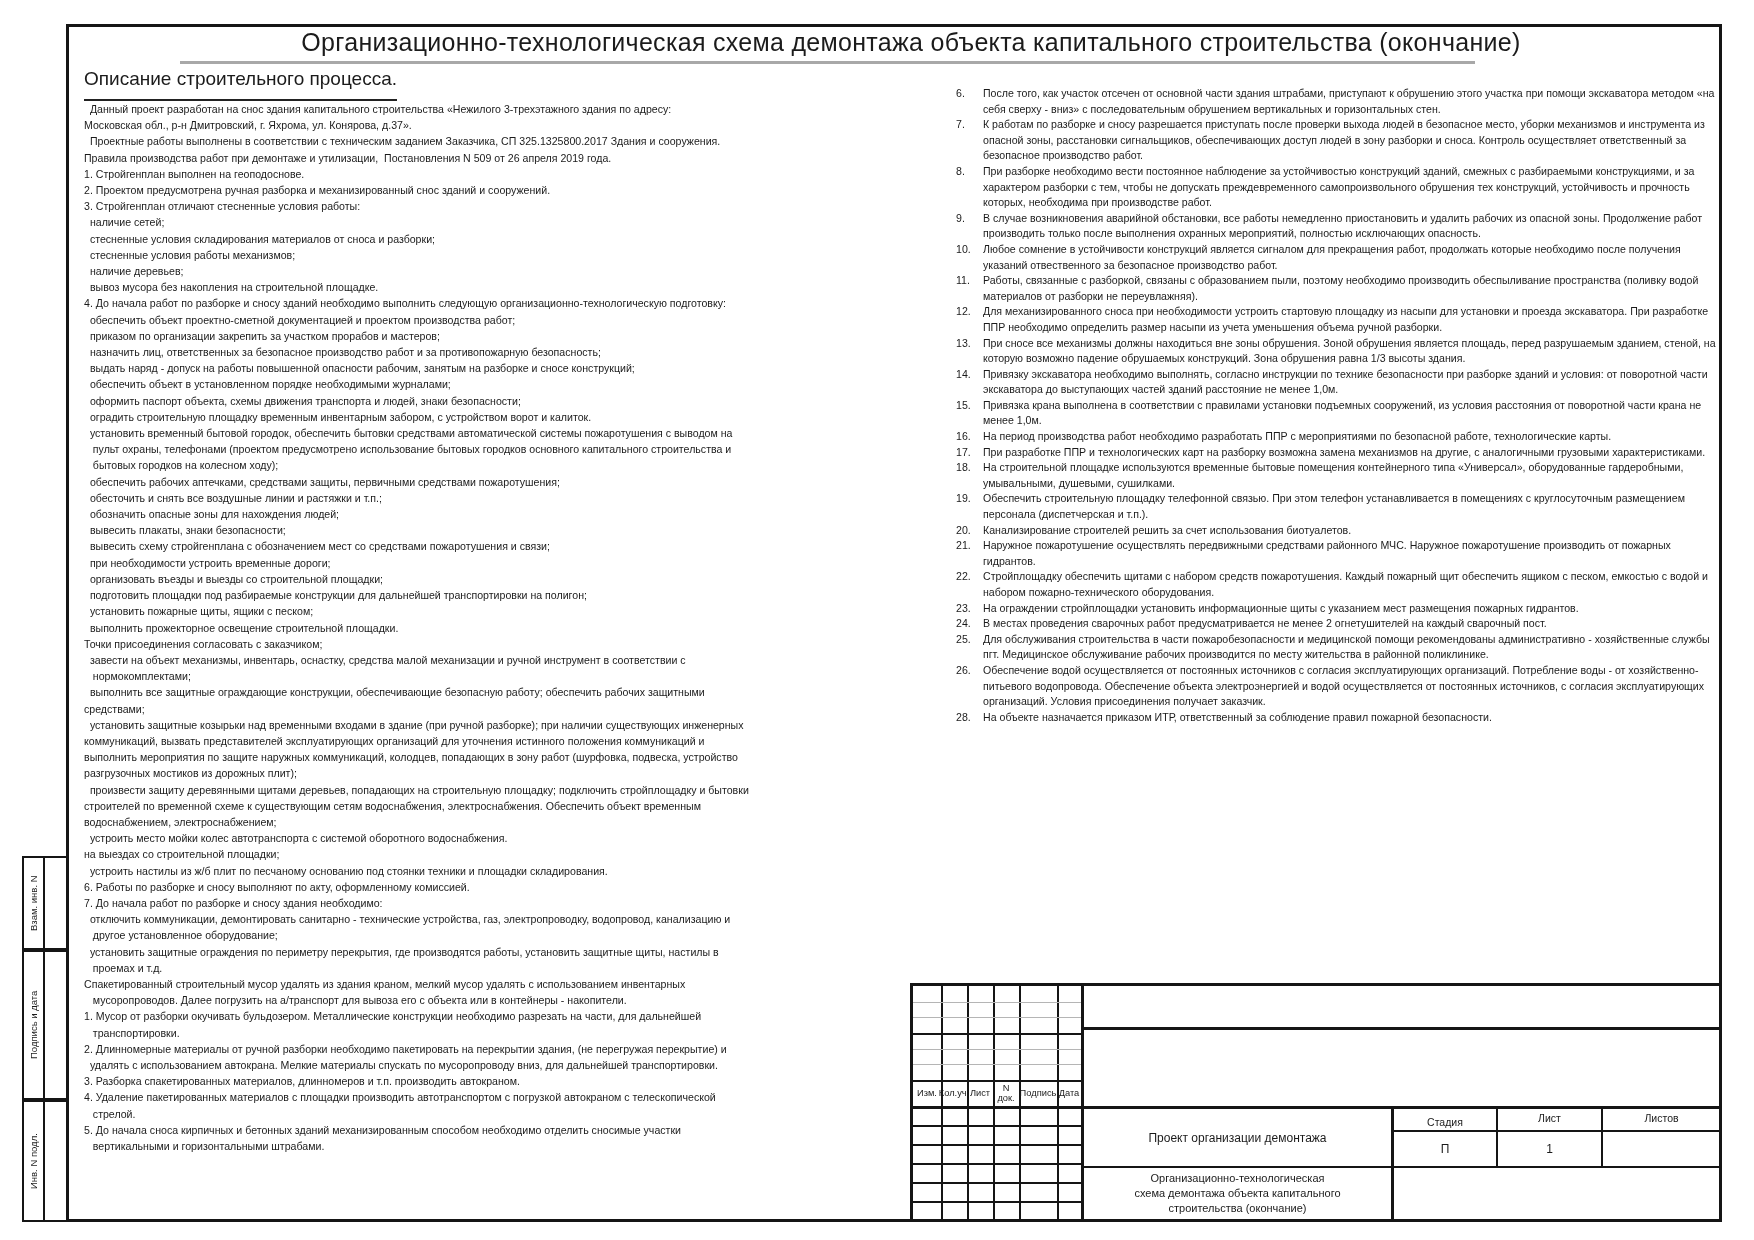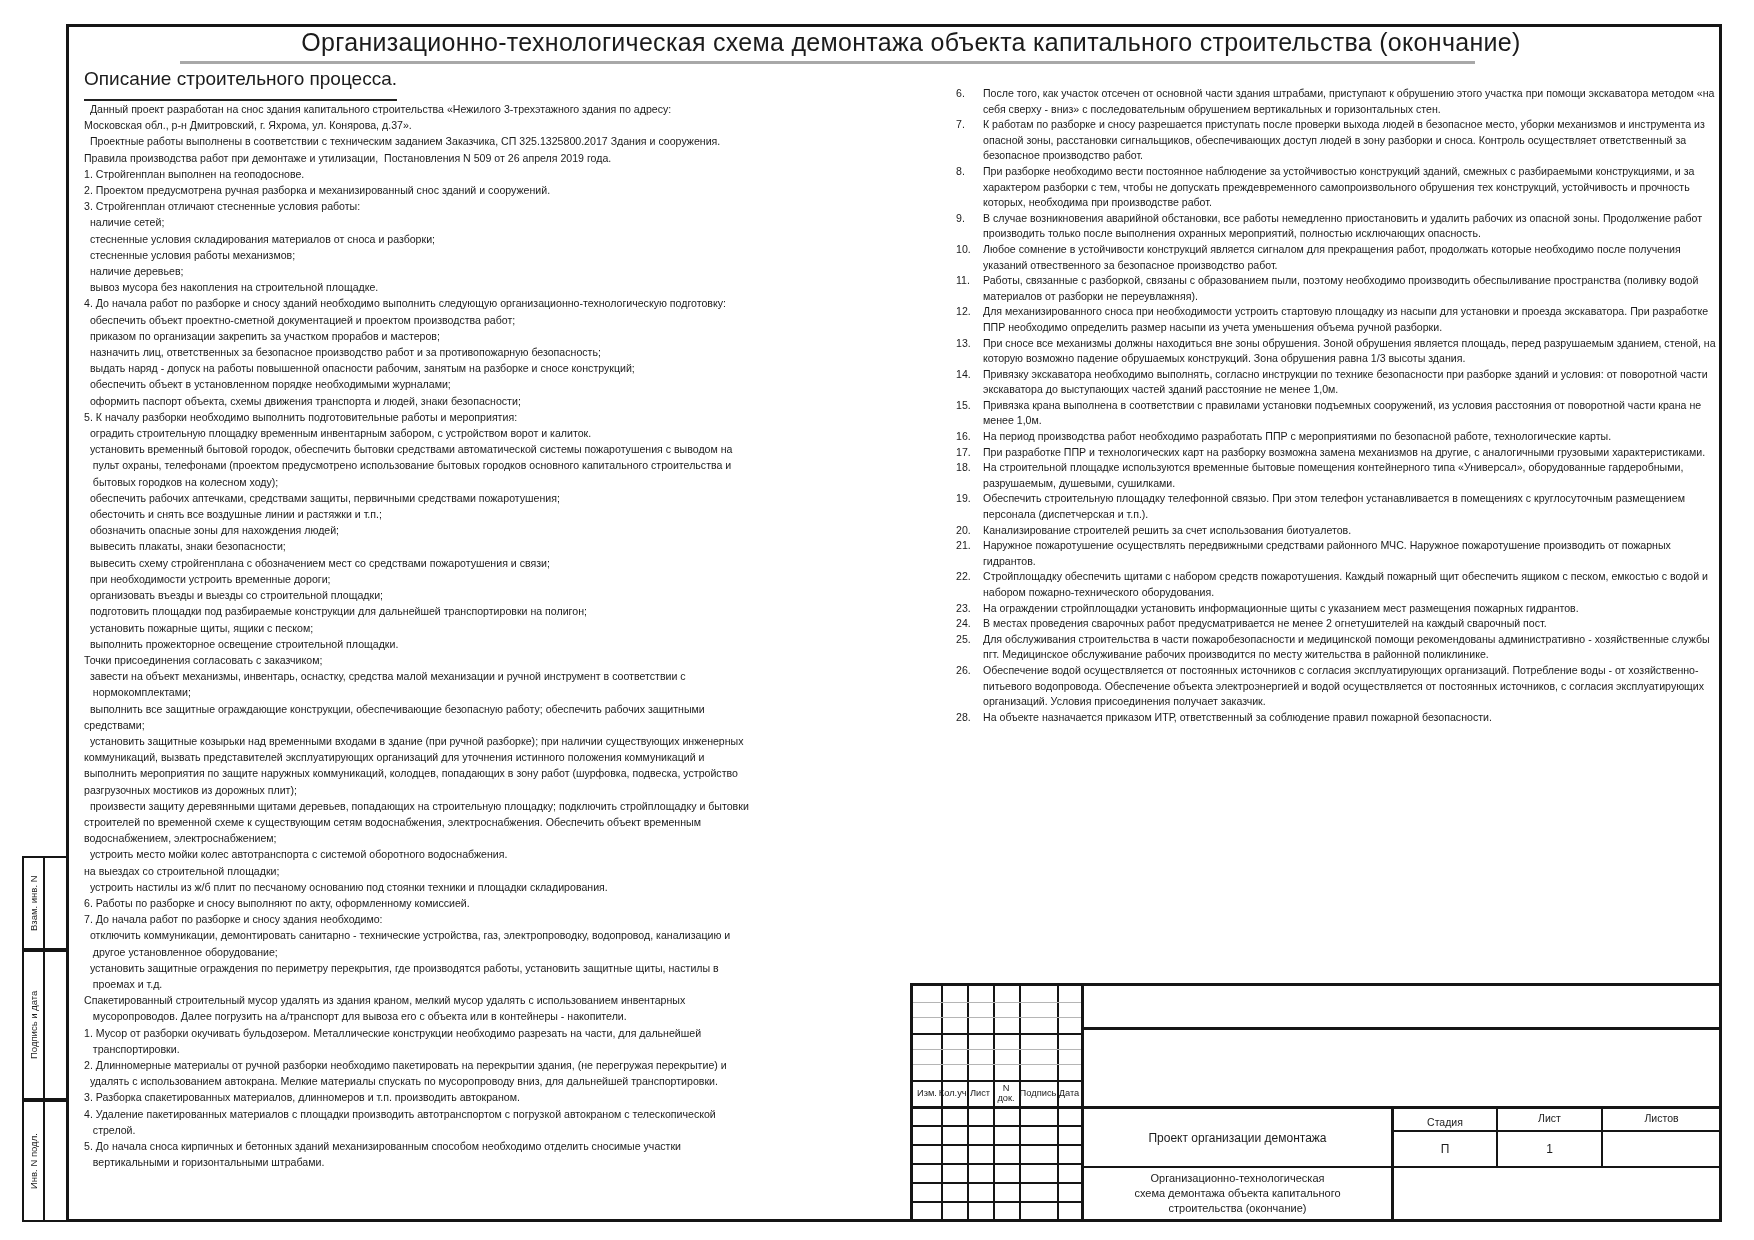--- a/index.html
+++ b/index.html
@@ -64,21 +64,20 @@
       <div class="tline">  стесненные условия работы механизмов;</div>
       <div class="tline">  наличие деревьев;</div>
       <div class="tline">  вывоз мусора без накопления на строительной площадке.</div>
       <div class="tline">4. До начала работ по разборке и сносу зданий необходимо выполнить следующую организационно-технологическую подготовку:</div>
       <div class="tline">  обеспечить объект проектно-сметной документацией и проектом производства работ;</div>
       <div class="tline">  приказом по организации закрепить за участком прорабов и мастеров;</div>
       <div class="tline">  назначить лиц, ответственных за безопасное производство работ и за противопожарную безопасность;</div>
       <div class="tline">  выдать наряд - допуск на работы повышенной опасности рабочим, занятым на разборке и сносе конструкций;</div>
       <div class="tline">  обеспечить объект в установленном порядке необходимыми журналами;</div>
       <div class="tline">  оформить паспорт объекта, схемы движения транспорта и людей, знаки безопасности;</div>
-      <div class="tline">5. К началу разборки необходимо выполнить подготовительные работы и мероприятия:</div>
       <div class="tline">  оградить строительную площадку временным инвентарным забором, с устройством ворот и калиток.</div>
       <div class="tline">  установить временный бытовой городок, обеспечить бытовки средствами автоматической системы пожаротушения с выводом на</div>
       <div class="tline">   пульт охраны, телефонами (проектом предусмотрено использование бытовых городков основного капитального строительства и</div>
       <div class="tline">   бытовых городков на колесном ходу);</div>
       <div class="tline">  обеспечить рабочих аптечками, средствами защиты, первичными средствами пожаротушения;</div>
       <div class="tline">  обесточить и снять все воздушные линии и растяжки и т.п.;</div>
       <div class="tline">  обозначить опасные зоны для нахождения людей;</div>
       <div class="tline">  вывесить плакаты, знаки безопасности;</div>
       <div class="tline">  вывесить схему стройгенплана с обозначением мест со средствами пожаротушения и связи;</div>
       <div class="tline">  при необходимости устроить временные дороги;</div>
@@ -139,21 +138,21 @@
       <div class="item"><span class="num">13.</span><span>При сносе все механизмы должны находиться вне зоны обрушения. Зоной обрушения является площадь, перед разрушаемым зданием, стеной, на которую возможно падение обрушаемых конструкций. Зона обрушения равна 1/3 высоты здания.</span></div>
 
       <div class="item"><span class="num">14.</span><span>Привязку экскаватора необходимо выполнять, согласно инструкции по технике безопасности при разборке зданий и условия: от поворотной части экскаватора до выступающих частей зданий расстояние не менее 1,0м.</span></div>
 
       <div class="item"><span class="num">15.</span><span>Привязка крана выполнена в соответствии с правилами установки подъемных сооружений, из условия расстояния от поворотной части крана не менее 1,0м.</span></div>
 
       <div class="item"><span class="num">16.</span><span>На период производства работ необходимо разработать ППР с мероприятиями по безопасной работе, технологические карты.</span></div>
 
       <div class="item"><span class="num">17.</span><span>При разработке ППР и технологических карт на разборку возможна замена механизмов на другие, с аналогичными грузовыми характеристиками.</span></div>
 
-      <div class="item"><span class="num">18.</span><span>На строительной площадке используются временные бытовые помещения контейнерного типа «Универсал», оборудованные гардеробными, разрушаемым, душевыми, сушилками.</span></div>
+      <div class="item"><span class="num">18.</span><span>На строительной площадке используются временные бытовые помещения контейнерного типа «Универсал», оборудованные гардеробными, умывальными, душевыми, сушилками.</span></div>
 
       <div class="item"><span class="num">19.</span><span>Обеспечить строительную площадку телефонной связью. При этом телефон устанавливается в помещениях с круглосуточным размещением персонала (диспетчерская и т.п.).</span></div>
 
       <div class="item"><span class="num">20.</span><span>Канализирование строителей решить за счет использования биотуалетов.</span></div>
 
       <div class="item"><span class="num">21.</span><span>Наружное пожаротушение осуществлять передвижными средствами районного МЧС. Наружное пожаротушение производить от пожарных гидрантов.</span></div>
 
       <div class="item"><span class="num">22.</span><span>Стройплощадку обеспечить щитами с набором средств пожаротушения. Каждый пожарный щит обеспечить ящиком с песком, емкостью с водой и набором пожарно-технического оборудования.</span></div>
 
       <div class="item"><span class="num">23.</span><span>На ограждении стройплощадки установить информационные щиты с указанием мест размещения пожарных гидрантов.</span></div>

